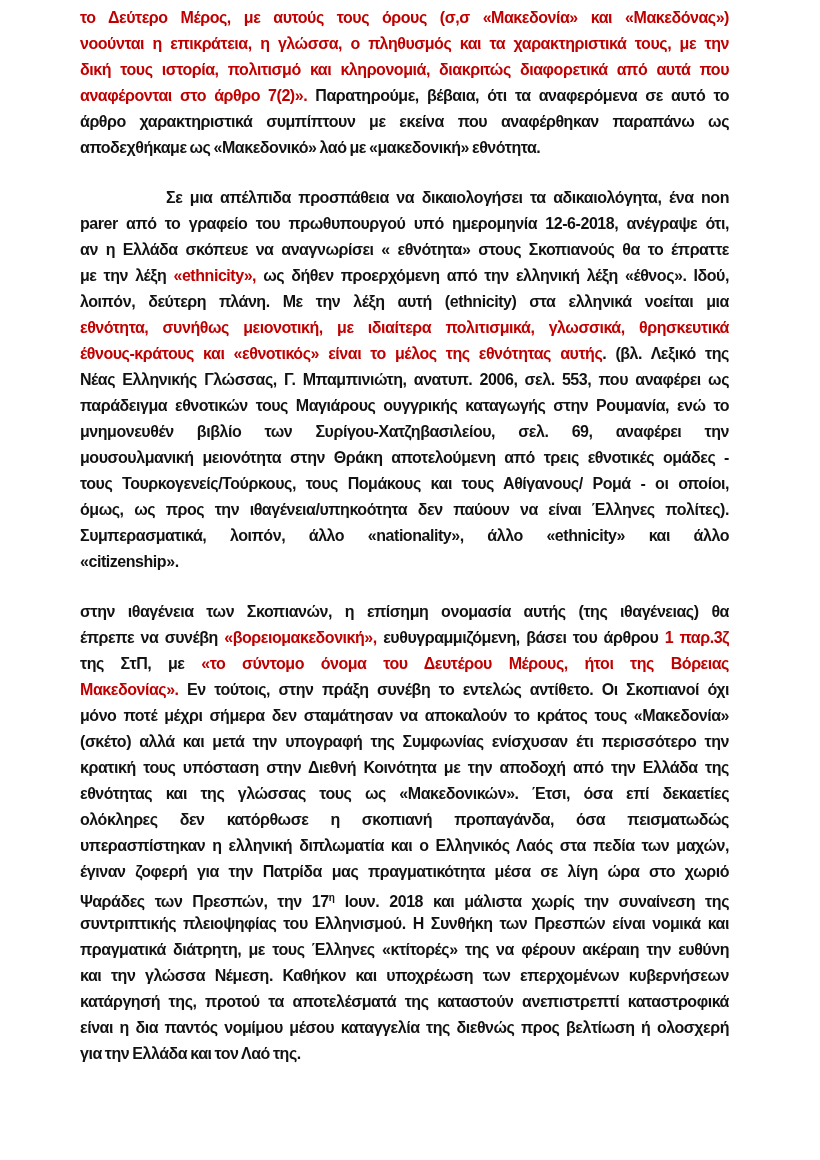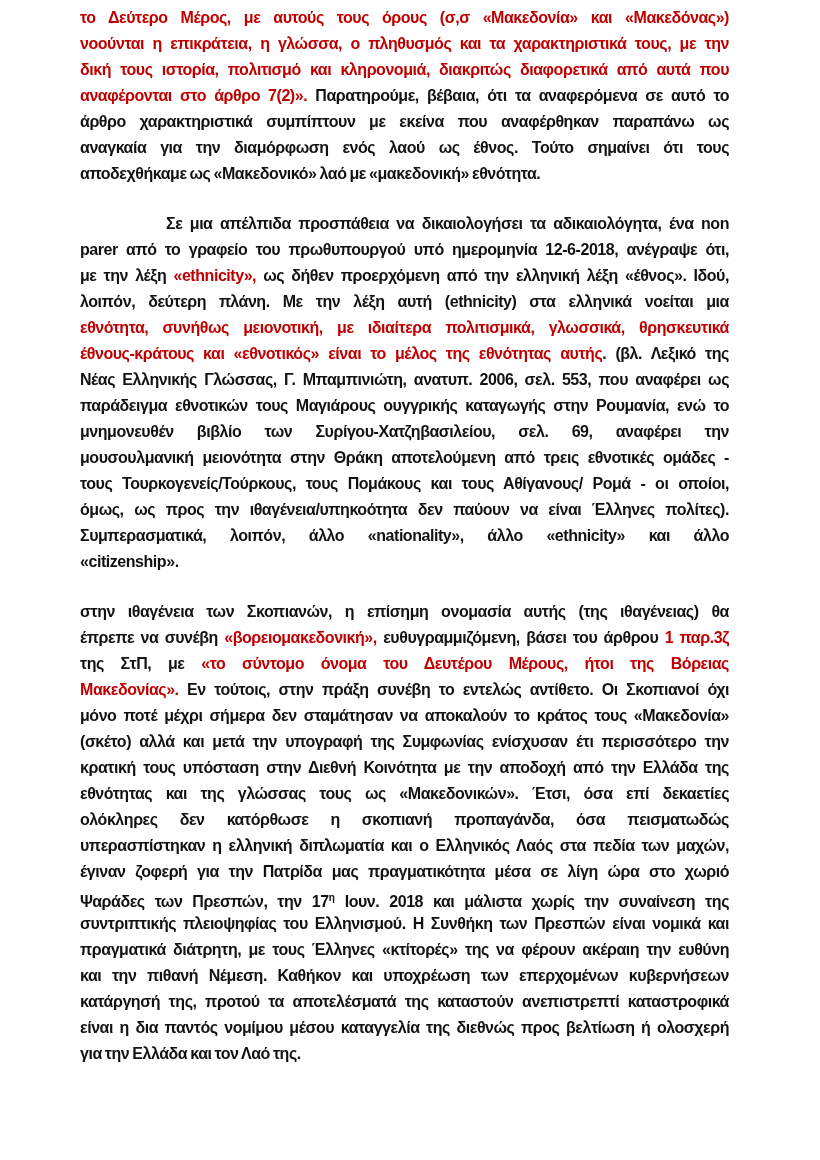--- a/index.html
+++ b/index.html
@@ -35,26 +35,26 @@
 <body>
 
 <div class="page">
   <div>
       <div class="paragraph">
         <div class="line"><span class="red ">το Δεύτερο Μέρος, με αυτούς τους όρους (σ,σ «Μακεδονία» και «Μακεδόνας»)</span></div>
         <div class="line"><span class="red ">νοούνται η επικράτεια, η γλώσσα, ο πληθυσμός και τα χαρακτηριστικά τους, με την</span></div>
         <div class="line"><span class="red ">δική τους ιστορία, πολιτισμό και κληρονομιά, διακριτώς διαφορετικά από αυτά που</span></div>
         <div class="line"><span class="red ">αναφέρονται στο άρθρο 7(2)». </span><span class="">Παρατηρούμε, βέβαια, ότι τα αναφερόμενα σε αυτό το</span></div>
         <div class="line"><span class="">άρθρο χαρακτηριστικά συμπίπτουν με εκείνα που αναφέρθηκαν παραπάνω ως</span></div>
-        <div class="line"><span class="">αναγκαία για την διαμόρφωση ενός λαού ως έθνος. Τούτο σημαίνει ότι τους</span></div>
         <div class="line last"><span class="">αποδεχθήκαμε ως «Μακεδονικό» λαό με «μακεδονική» εθνότητα.</span></div>
       </div>
       <div class="paragraph">
         <div class="line indent"><span class="">Σε μια απέλπιδα προσπάθεια να δικαιολογήσει τα αδικαιολόγητα, ένα non</span></div>
         <div class="line"><span class="">parer από το γραφείο του πρωθυπουργού υπό ημερομηνία 12-6-2018, ανέγραψε ότι,</span></div>
+        <div class="line"><span class="">αν η Ελλάδα σκόπευε να αναγνωρίσει « εθνότητα» στους Σκοπιανούς θα το έπραττε</span></div>
         <div class="line"><span class="">με την λέξη </span><span class="red ">«ethnicity»,</span><span class=""> ως δήθεν προερχόμενη από την ελληνική λέξη «έθνος». Ιδού,</span></div>
         <div class="line"><span class="">λοιπόν, δεύτερη πλάνη. Με την λέξη αυτή (ethnicity) στα ελληνικά νοείται μια</span></div>
         <div class="line"><span class="red ">εθνότητα, συνήθως μειονοτική, με ιδιαίτερα πολιτισμικά, γλωσσικά, θρησκευτικά</span></div>
         <div class="line"><span class="red ">έθνους-κράτους και «εθνοτικός» είναι το μέλος της εθνότητας αυτής</span><span class="">. (βλ. Λεξικό της</span></div>
         <div class="line"><span class="">Νέας Ελληνικής Γλώσσας, Γ. Μπαμπινιώτη, ανατυπ. 2006, σελ. 553, που αναφέρει ως</span></div>
         <div class="line"><span class="">παράδειγμα εθνοτικών τους Μαγιάρους ουγγρικής καταγωγής στην Ρουμανία, ενώ το</span></div>
         <div class="line"><span class="">μνημονευθέν βιβλίο των Συρίγου-Χατζηβασιλείου, σελ. 69, αναφέρει την</span></div>
         <div class="line"><span class="">μουσουλμανική μειονότητα στην Θράκη αποτελούμενη από τρεις εθνοτικές ομάδες -</span></div>
         <div class="line"><span class="">τους Τουρκογενείς/Τούρκους, τους Πομάκους και τους Αθίγανους/ Ρομά - οι οποίοι,</span></div>
         <div class="line"><span class="">όμως, ως προς την ιθαγένεια/υπηκοότητα δεν παύουν να είναι Έλληνες πολίτες).</span></div>
@@ -69,19 +69,19 @@
         <div class="line"><span class="">μόνο ποτέ μέχρι σήμερα δεν σταμάτησαν να αποκαλούν το κράτος τους «Μακεδονία»</span></div>
         <div class="line"><span class="">(σκέτο) αλλά και μετά την υπογραφή της Συμφωνίας ενίσχυσαν έτι περισσότερο την</span></div>
         <div class="line"><span class="">κρατική τους υπόσταση στην Διεθνή Κοινότητα με την αποδοχή από την Ελλάδα της</span></div>
         <div class="line"><span class="">εθνότητας και της γλώσσας τους ως «Μακεδονικών». Έτσι, όσα επί δεκαετίες</span></div>
         <div class="line"><span class="">ολόκληρες δεν κατόρθωσε η σκοπιανή προπαγάνδα, όσα πεισματωδώς</span></div>
         <div class="line"><span class="">υπερασπίστηκαν η ελληνική διπλωματία και ο Ελληνικός Λαός στα πεδία των μαχών,</span></div>
         <div class="line"><span class="">έγιναν ζοφερή για την Πατρίδα μας πραγματικότητα μέσα σε λίγη ώρα στο χωριό</span></div>
         <div class="line"><span class="">Ψαράδες των Πρεσπών, την 17</span><span class="sup">η</span><span class=""> Ιουν. 2018 και μάλιστα χωρίς την συναίνεση της</span></div>
         <div class="line"><span class="">συντριπτικής πλειοψηφίας του Ελληνισμού. Η Συνθήκη των Πρεσπών είναι νομικά και</span></div>
         <div class="line"><span class="">πραγματικά διάτρητη, με τους Έλληνες «κτίτορές» της να φέρουν ακέραιη την ευθύνη</span></div>
-        <div class="line"><span class="">και την πιθανή Νέμεση. Καθήκον και υποχρέωση των επερχομένων κυβερνήσεων</span></div>
+        <div class="line"><span class="">και την γλώσσα Νέμεση. Καθήκον και υποχρέωση των επερχομένων κυβερνήσεων</span></div>
         <div class="line"><span class="">κατάργησή της, προτού τα αποτελέσματά της καταστούν ανεπιστρεπτί καταστροφικά</span></div>
         <div class="line"><span class="">είναι η δια παντός νομίμου μέσου καταγγελία της διεθνώς προς βελτίωση ή ολοσχερή</span></div>
         <div class="line last"><span class="">για την Ελλάδα και τον Λαό της.</span></div>
       </div>
     </div>
 </div>
 
 </body></html>

